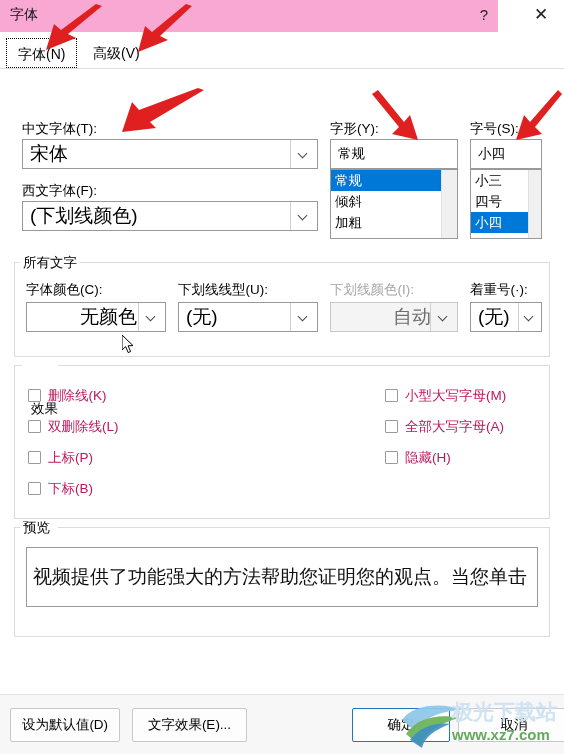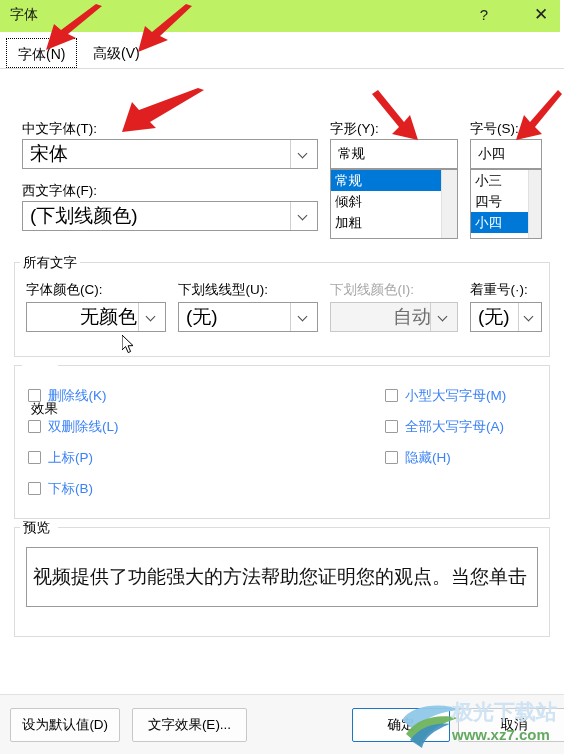--- a/index.html
+++ b/index.html
@@ -14,22 +14,22 @@
     font-size: 13px;
     color: #000000;
     overflow: hidden;
     position: relative;
   }
 
   
   .titlebar {
     position: absolute;
     left: 0; top: 0;
-    width: 560px; height: 32px;
-    background: #bef264;
+    width: 498px; height: 32px;
+    background: #f9a8d4;
     border-bottom: 1px solid #e5e5e5;
   }
   .titlebar-title {
     position: absolute;
     left: 10px; top: 6px;
     font-size: 14px;
     color: #111111;
   }
   .titlebar-help {
     position: absolute;
@@ -235,21 +235,21 @@
     box-sizing: border-box;
     border: 1px solid #9a9a9a;
     background: #ffffff;
     border-radius: 1px;
   }
   .checkrow .cklabel {
     position: absolute;
     left: 20px; top: 0;
     line-height: 20px;
     font-size: 13.5px;
-    color: #3b82f6;
+    color: #be185d;
   }
 
   
   .preview-box {
     position: absolute;
     box-sizing: border-box;
     border: 1px solid #9a9a9a;
     background: #ffffff;
     overflow: hidden;
   }

